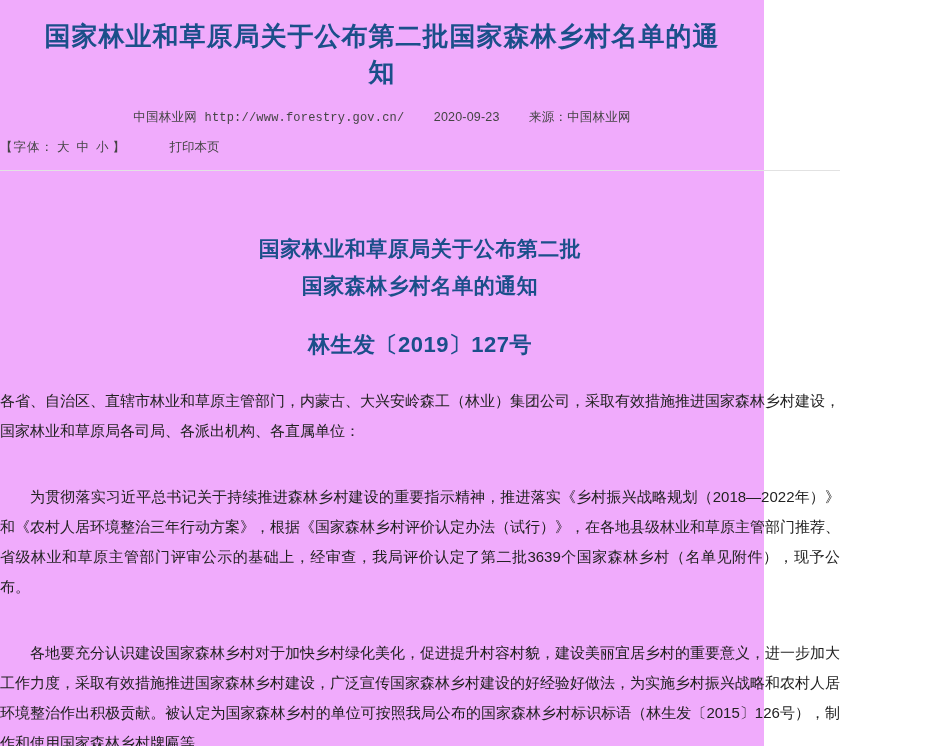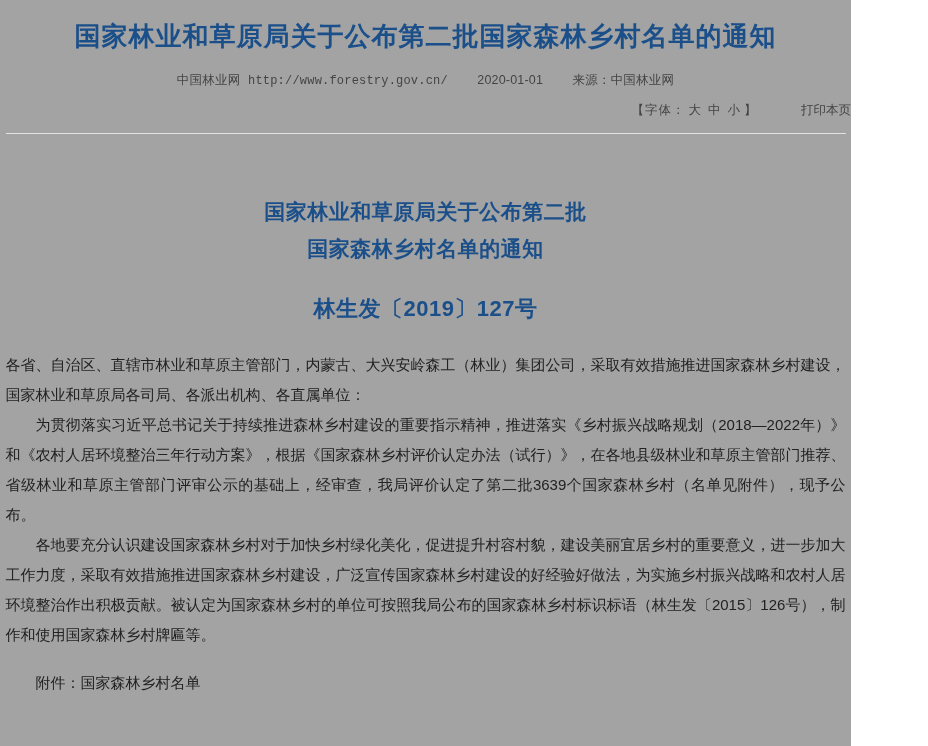--- a/index.html
+++ b/index.html
@@ -8,24 +8,24 @@
     background: #ffffff;
   }
   body {
     width: 928px;
     height: 746px;
     font-family: "Liberation Sans", "DejaVu Sans", sans-serif;
     color: #222;
     overflow: hidden;
   }
   .page {
-    width: 851px;
+    width: 764px;
     height: 746px;
     position: relative;
-    background: #a3a3a3;
+    background: #f0abfc;
     box-sizing: border-box;
   }
   .header-title {
     text-align: center;
     color: #1b4f8a;
     font-size: 26px;
     font-weight: bold;
     letter-spacing: 1px;
     padding: 18px 40px 6px 40px;
     line-height: 1.4;
@@ -50,21 +50,21 @@
     display: inline-block;
     width: 22px;
   }
   .meta-row .date {
     color: #444;
   }
   .meta-row .source {
     color: #444;
   }
   .tools-row {
-    text-align: right;
+    text-align: left;
     font-size: 12.5px;
     color: #444;
     padding-top: 13px;
   }
   .tools-row .fontsize {
     letter-spacing: 1px;
   }
   .tools-row .fontsize a {
     color: #444;
     text-decoration: none;
@@ -108,41 +108,42 @@
     font-size: 15px;
     line-height: 2.0;
     color: #222;
     text-align: justify;
   }
   .doc-text p {
     margin: 0;
   }
   .doc-text p.indent {
     text-indent: 2em;
+    margin-top: 36px;
   }
   .attachment {
     padding-top: 18px;
     font-size: 15px;
     line-height: 2.0;
     color: #222;
     text-indent: 2em;
   }
 </style>
 </head>
 <body>
 
 <div class="page">
 
   <div class="header-title">国家林业和草原局关于公布第二批国家森林乡村名单的通知</div>
 
   <div class="meta-row">
     <span class="site">中国林业网</span>
     <span class="url">http://www.forestry.gov.cn/</span>
     <span class="sep"></span>
-    <span class="date">2020-01-01</span>
+    <span class="date">2020-09-23</span>
     <span class="sep"></span>
     <span class="source">来源：</span><span class="source">中国林业网</span>
   </div>
 
   <div class="tools-row">
     <span class="fontsize"><span>【字体：</span><a href="#">大</a><a href="#">中</a><a href="#">小</a><span>】</span></span>
     <a href="#" class="print">打印本页</a>
   </div>
 
   <div class="divider"></div>

